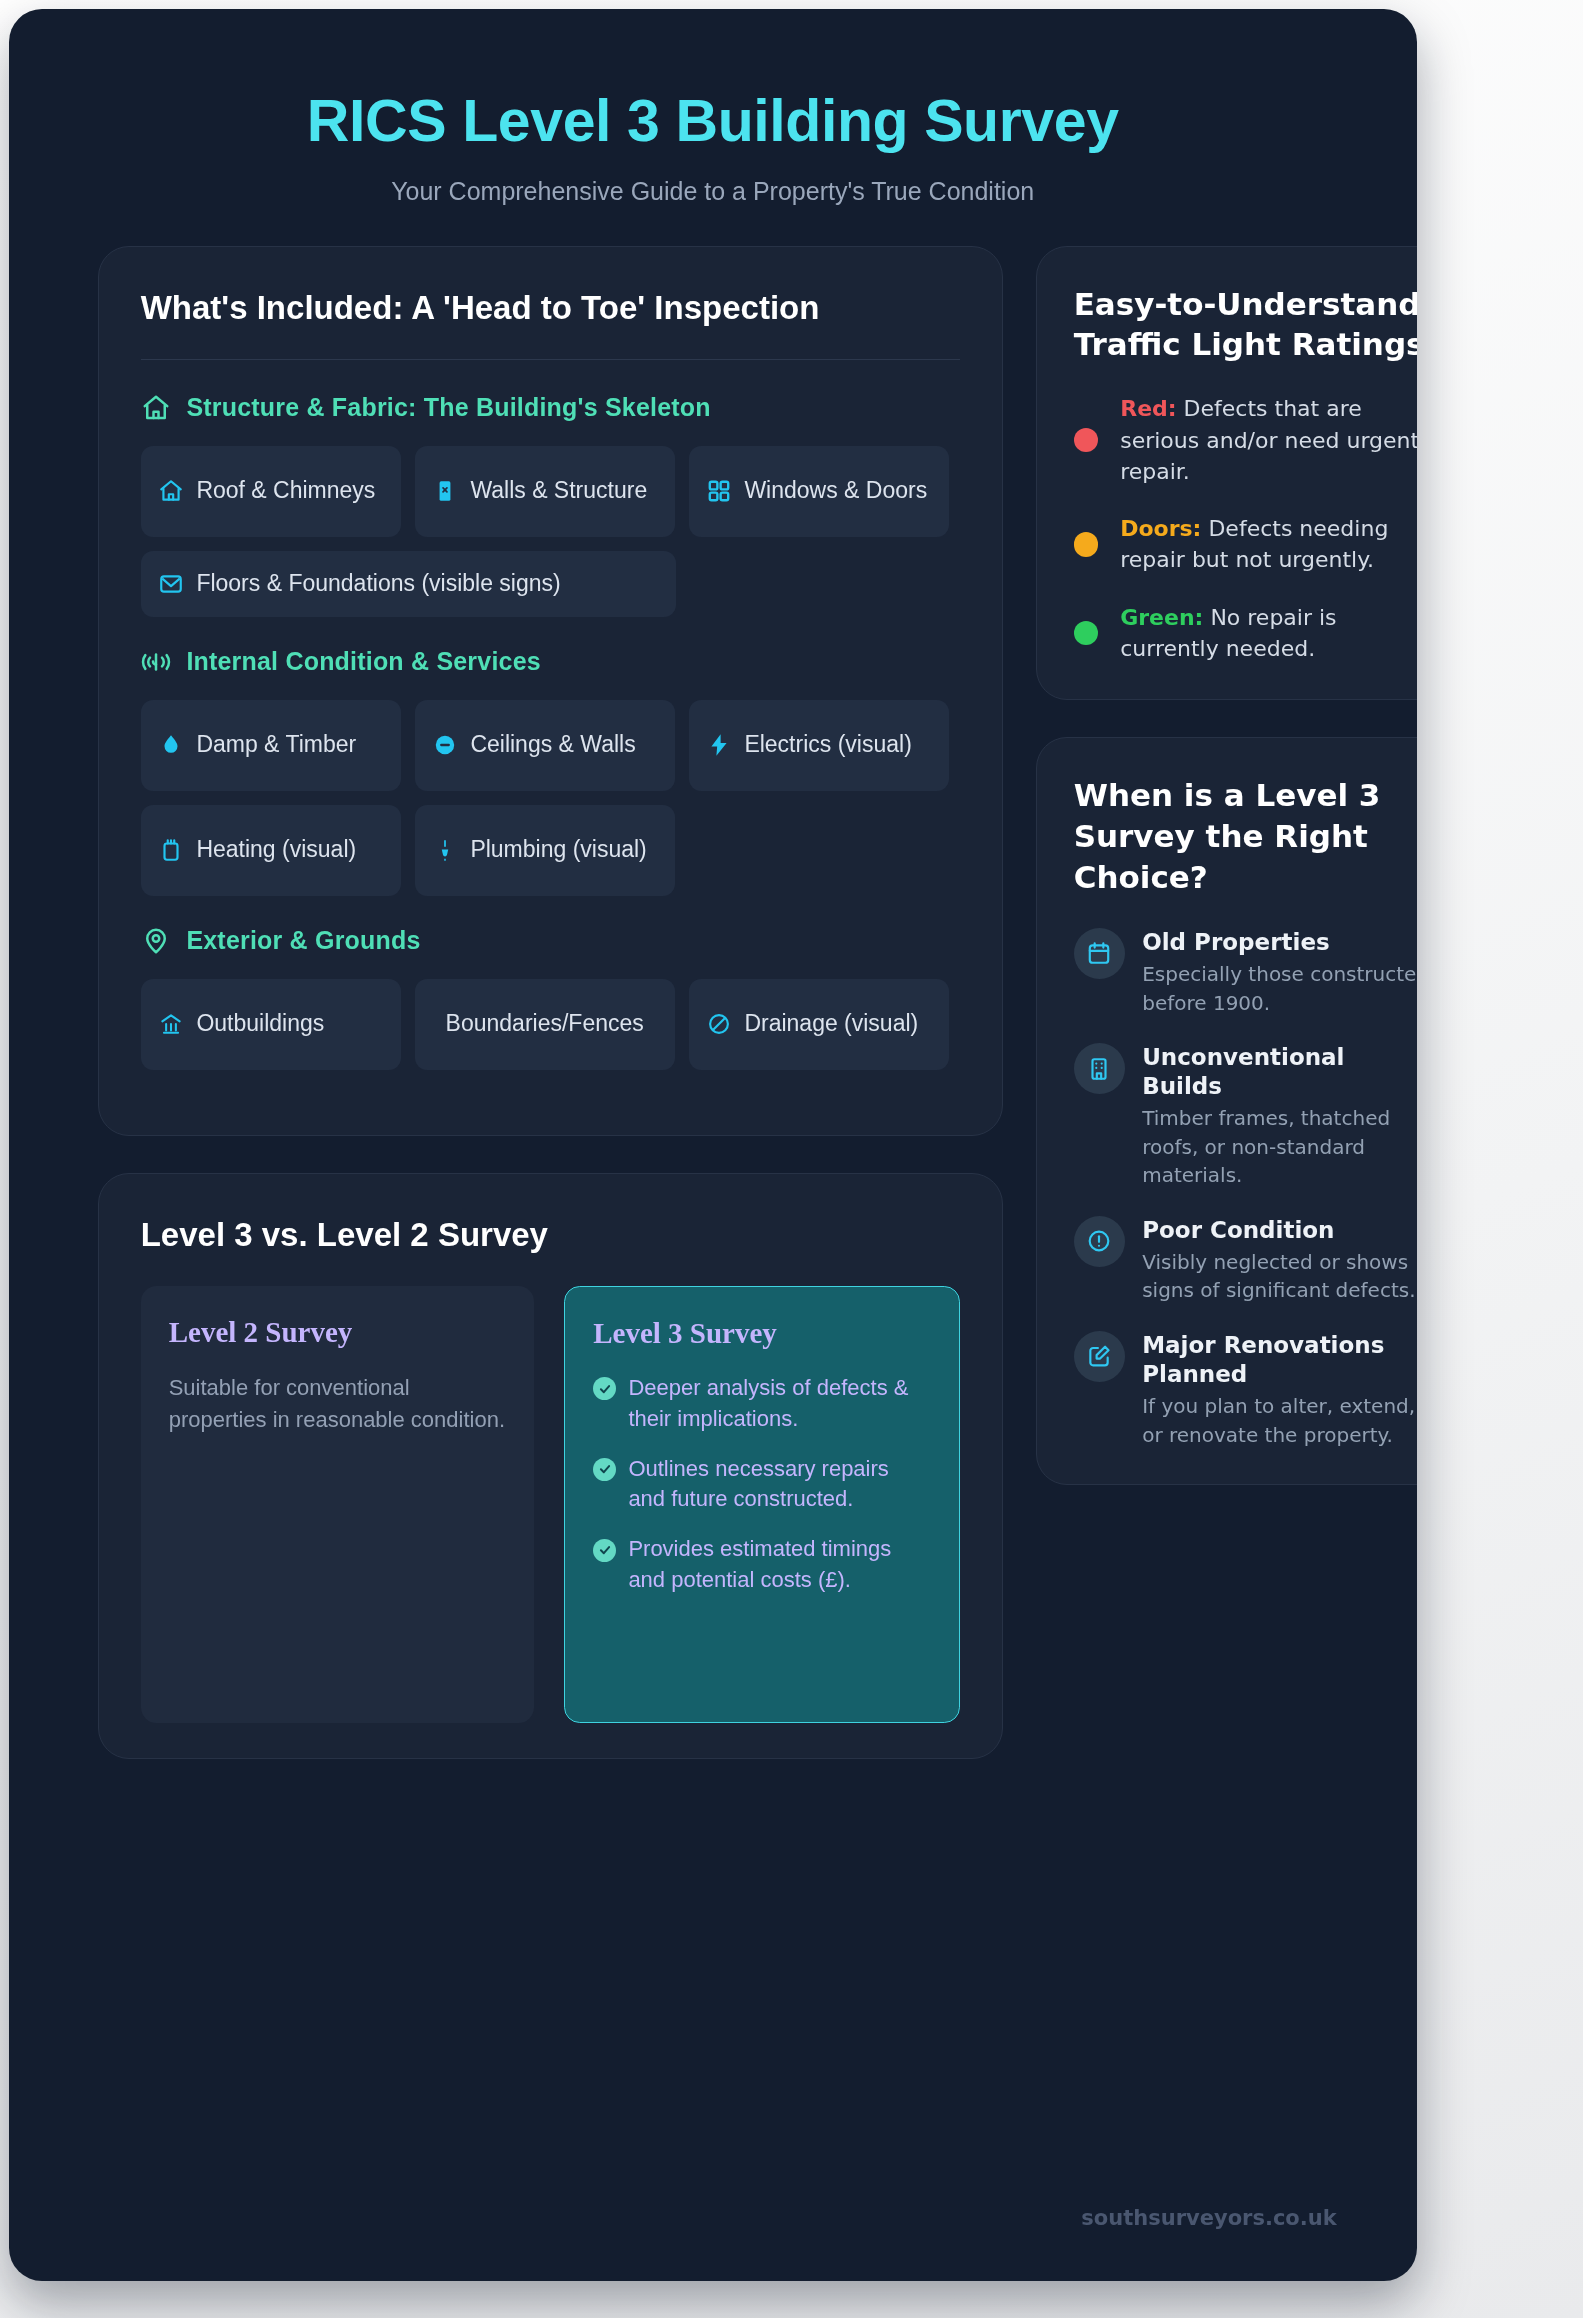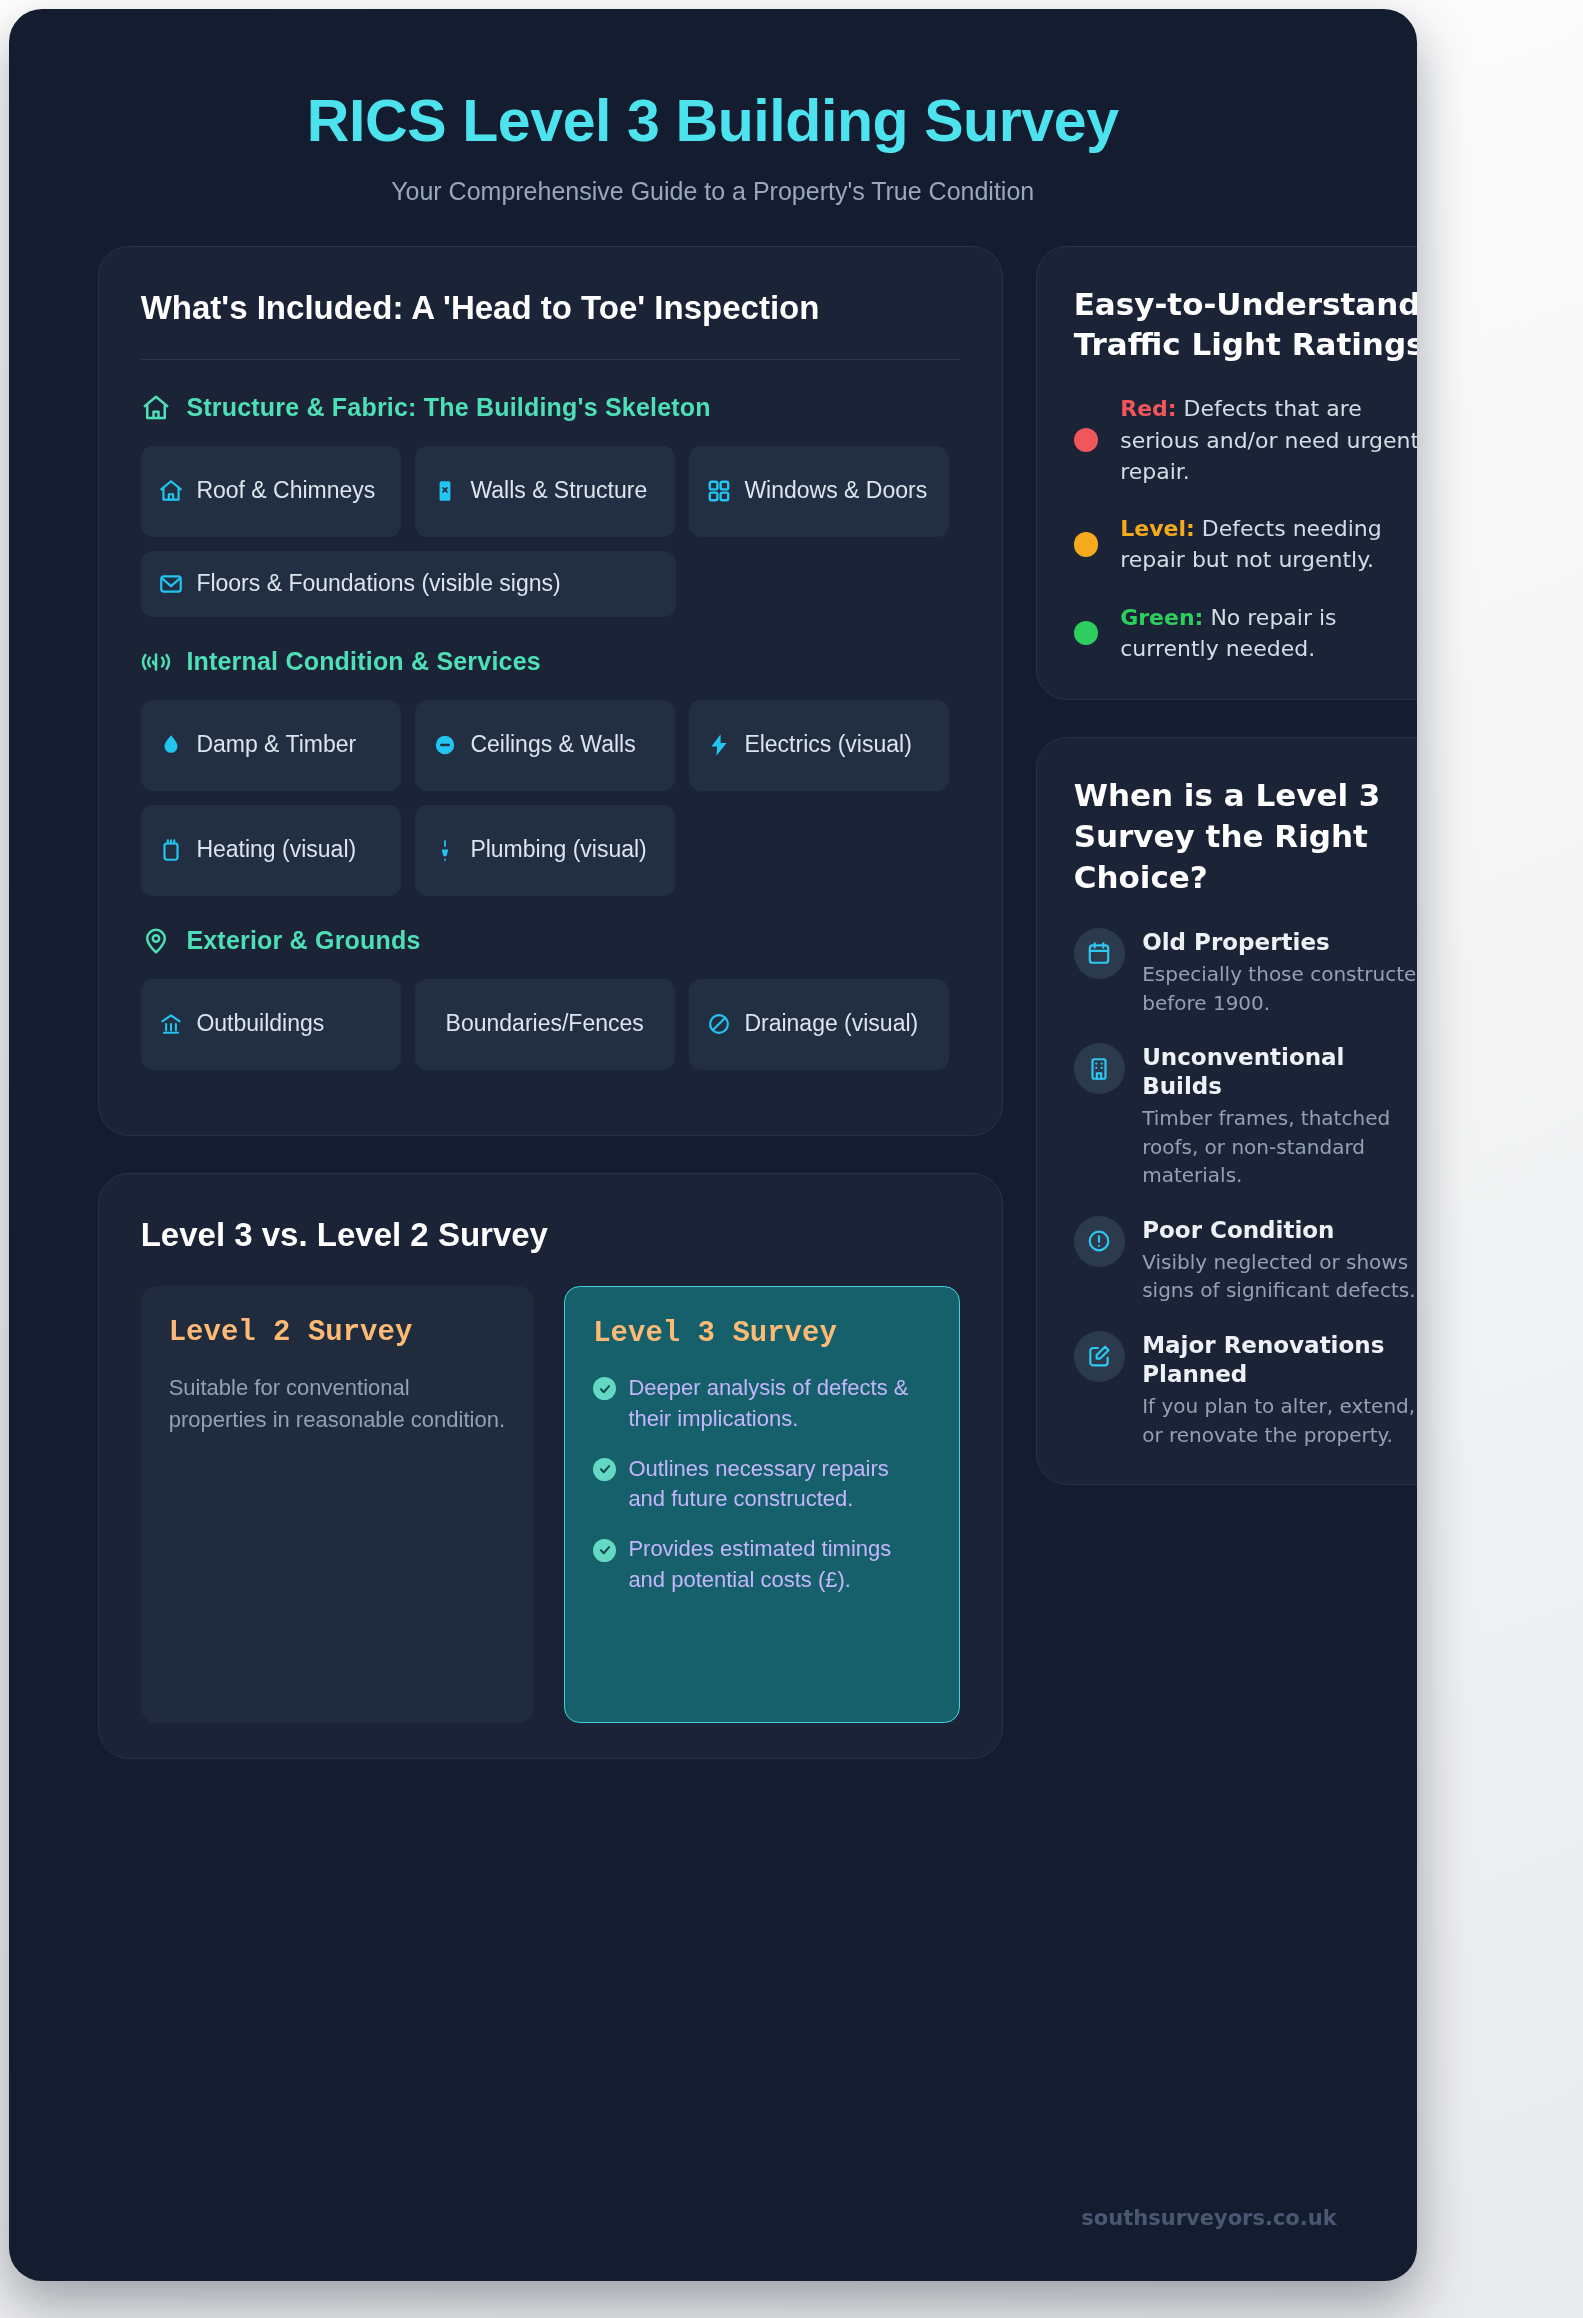--- a/index.html
+++ b/index.html
@@ -75,22 +75,22 @@
   .chip.noicon { justify-content: center; }
   
   .cmp { display: flex; gap: 30px; }
   .cmp-box {
     flex: 1; border-radius: 15.7px; padding: 30px 28px 30px;
     min-height: 437px;
   }
   .cmp-l { background: #202b3e; }
   .cmp-r { background: #15606a; border: 0.9px solid #3fd3e0; }
   .cmp-h {
-    font-family: Liberation Mono, monospace;
-    font-size: 29px; font-weight: bold; color: #fdba74; margin-bottom: 23px;
+    font-family: Liberation Serif, serif;
+    font-size: 29px; font-weight: bold; color: #c4b5fd; margin-bottom: 23px;
   }
   .cmp-p {
     font-family: "Liberation Sans Narrow","Liberation Sans", sans-serif;
     font-size: 22px; color: #93a0b4; line-height: 1.48;
   }
   .bullets { display: flex; flex-direction: column; gap: 19px; }
   .bul { display: flex; gap: 12.2px; align-items: flex-start; }
   .bul .ck {
     width: 23px; height: 23px; flex: none; margin-top: 4.4px;
     border-radius: 50%; background: #63d9c4;
@@ -349,21 +349,21 @@
 
       <div class="card side">
         <div class="card-title geo">Easy-to-Understand Traffic Light Ratings</div>
         <div class="tl">
           <div class="tl-row">
             <span class="dot" style="background:#f0565a"></span>
             <span class="tl-txt"><b style="color:#f0565a">Red:</b><span> Defects that are serious and/or need urgent repair.</span></span>
           </div>
           <div class="tl-row">
             <span class="dot" style="background:#f5aa1c"></span>
-            <span class="tl-txt"><b style="color:#f5aa1c">Level:</b><span> Defects needing repair but not urgently.</span></span>
+            <span class="tl-txt"><b style="color:#f5aa1c">Doors:</b><span> Defects needing repair but not urgently.</span></span>
           </div>
           <div class="tl-row">
             <span class="dot" style="background:#2ece5e"></span>
             <span class="tl-txt"><b style="color:#2ece5e">Green:</b><span> No repair is currently needed.</span></span>
           </div>
         </div>
       </div>
 
       <div class="card side">
         <div class="card-title geo">When is a Level 3 Survey the Right Choice?</div>

